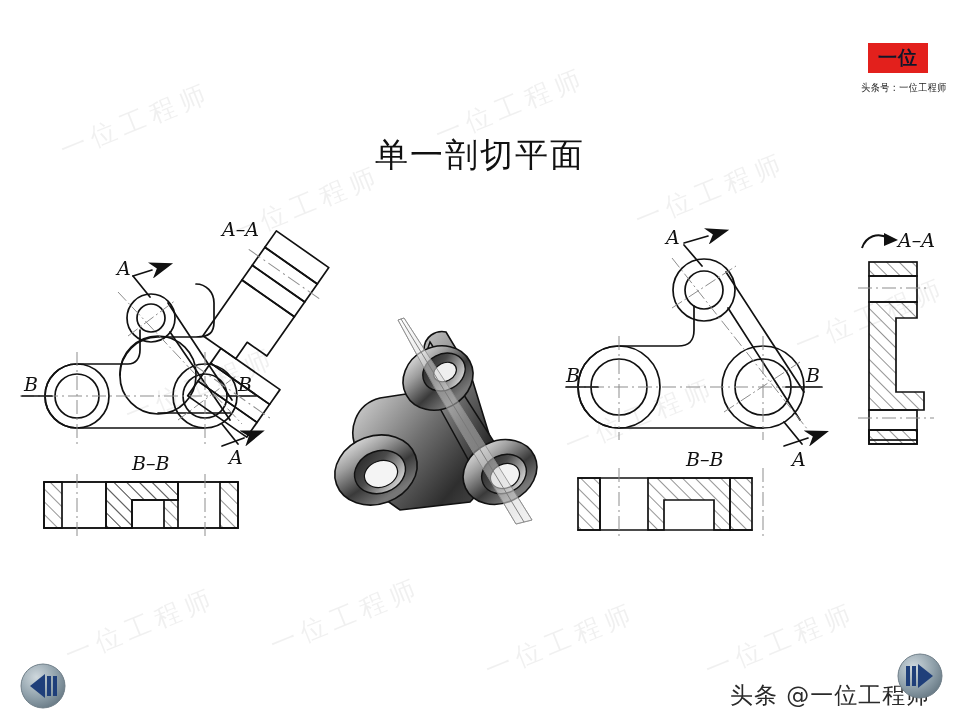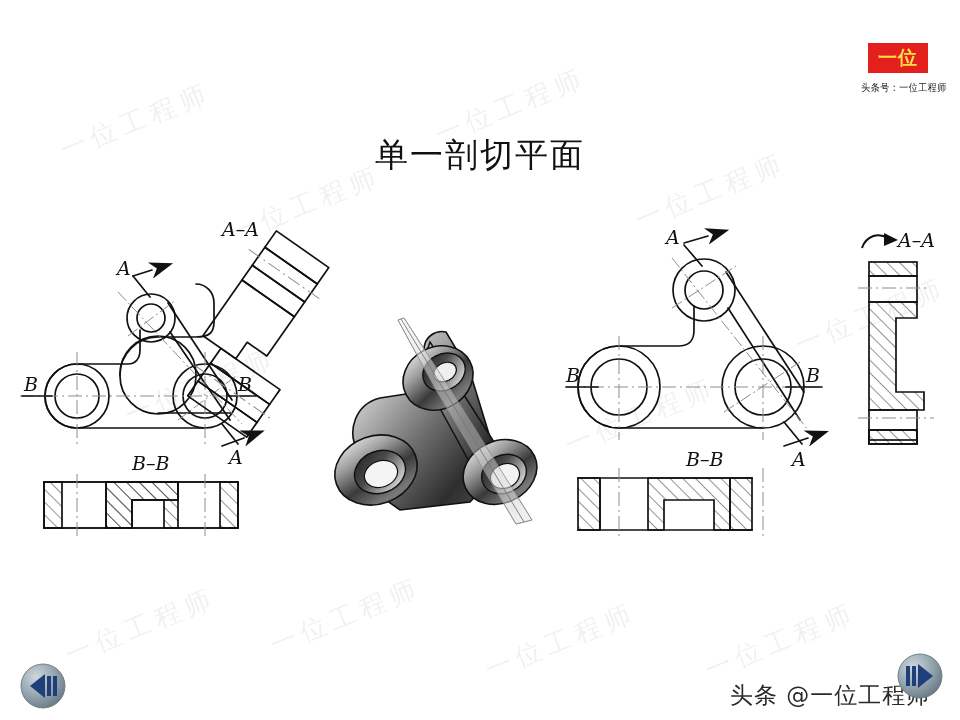--- a/index.html
+++ b/index.html
@@ -33,21 +33,21 @@
     text-align:center;
     font-family:"DejaVu Serif","Liberation Serif",serif;
     font-size:33px;
     color:#111;
     letter-spacing:2px;
   }
 
   
   #logo-box{position:absolute;left:868px;top:43px;width:60px;height:30px;background:#e3201c;
             display:flex;align-items:center;justify-content:center;}
-  #logo-box span{color:#fde047;font-family:Liberation Serif, serif;font-size:19px;letter-spacing:1px;font-weight:bold;}
+  #logo-box span{color:#0f172a;font-family:Liberation Serif, serif;font-size:19px;letter-spacing:1px;font-weight:bold;}
   #logo-caption{position:absolute;left:852px;top:82px;width:104px;text-align:center;
     font-family:"DejaVu Sans","Liberation Sans",sans-serif;font-size:9px;color:#222;
     transform:scaleY(1.15);letter-spacing:0.5px;}
 
   
   #brand-bottom{
     position:absolute;left:730px;top:680px;
     font-family:"DejaVu Sans","Liberation Sans",sans-serif;
     font-size:23px;color:#2a2a2a;letter-spacing:1px;
   }

